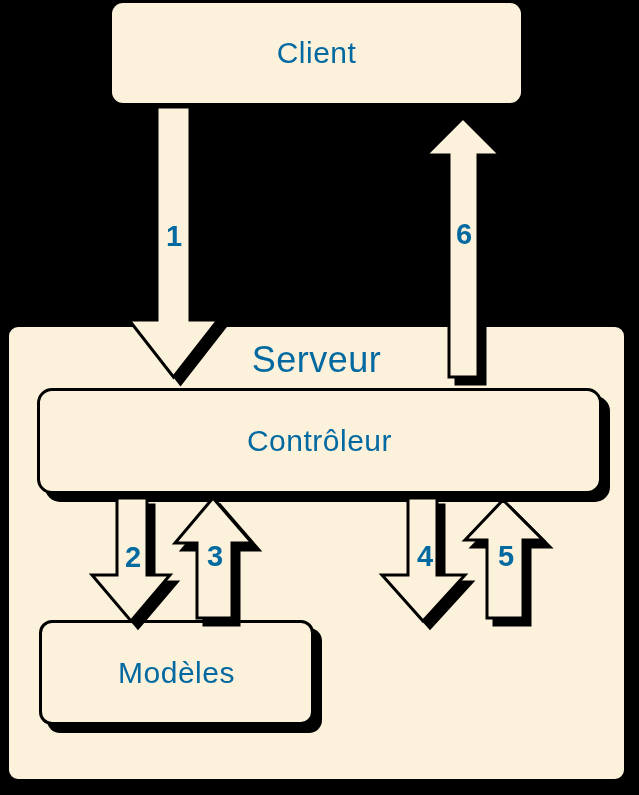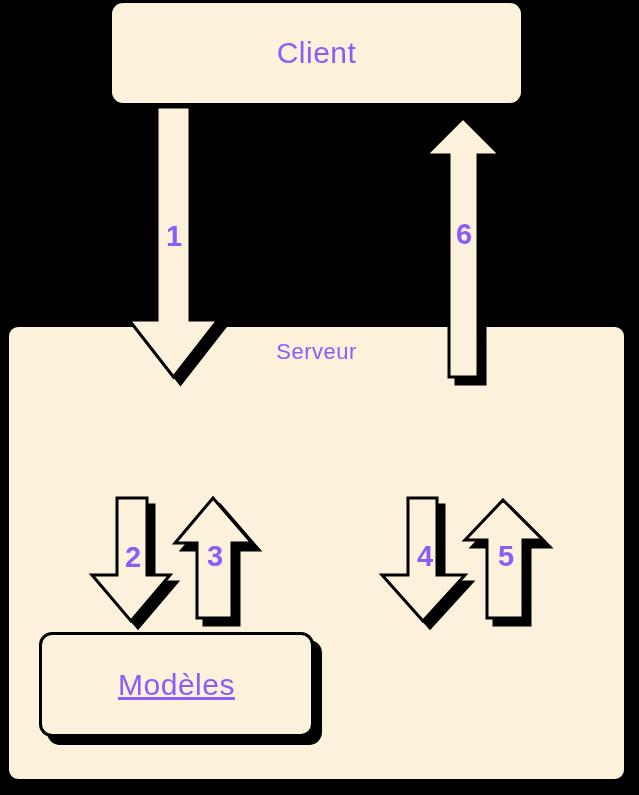--- a/index.html
+++ b/index.html
@@ -1,49 +1,52 @@
 <!DOCTYPE html>
 <html><head>
 <meta charset="utf-8">
 <style>
   html,body{margin:0;padding:0;background:#000;}
   #canvas{
     position:relative;width:639px;height:795px;background:#000;overflow:hidden;
-    font-family:"Liberation Sans","DejaVu Sans",sans-serif;color:#8b5cf6;
+    font-family:"Liberation Sans","DejaVu Sans",sans-serif;color:#0369a1;
   }
   .node{
     position:absolute;box-sizing:border-box;background:#FCF1DA;
     display:flex;align-items:center;justify-content:center;
     font-size:30px;letter-spacing:0.5px;
   }
   #client-box{left:112px;top:3px;width:409px;height:100px;border-radius:11px;}
   #server-box{left:5px;top:323px;width:623px;height:460px;border-radius:13px;border:4px solid #000;}
-  #server-label{position:absolute;left:0;right:0;top:12px;text-align:center;font-size:22px;}
+  #server-label{position:absolute;left:0;right:0;top:12px;text-align:center;font-size:36px;}
   .inner{border:3.5px solid #000;box-shadow:8px 8px 0 #000;}
   #controller-box{left:28px;top:61px;width:565px;height:106px;border-radius:15px;}
-  #models-box{left:30px;top:305px;width:275px;height:105px;border-radius:13px;text-decoration:underline;}
+  #models-box{left:30px;top:293px;width:275px;height:105px;border-radius:13px;}
   #views-box{left:323px;top:304px;width:272px;height:106px;border-radius:13px;}
   #arrows{position:absolute;left:0;top:0;width:639px;height:795px;pointer-events:none;}
   .num{
     position:absolute;transform:translate(-50%,-50%);
     font-size:29px;font-weight:bold;line-height:1;
   }
 </style>
 </head>
 <body>
 
 <div id="canvas">
 
   <div class="node" id="client-box">
     <span>Client</span>
   </div>
 
   <div class="node" id="server-box">
     <div id="server-label">Serveur</div>
 
+    <div class="node inner" id="controller-box">
+      <span>Contrôleur</span>
+    </div>
 
     <div class="node inner" id="models-box">
       <span>Modèles</span>
     </div>
 
   </div>
 
   <svg id="arrows" viewBox="0 0 639 795" xmlns="http://www.w3.org/2000/svg">
     <g stroke="#000" stroke-width="3" stroke-linejoin="miter">
 

